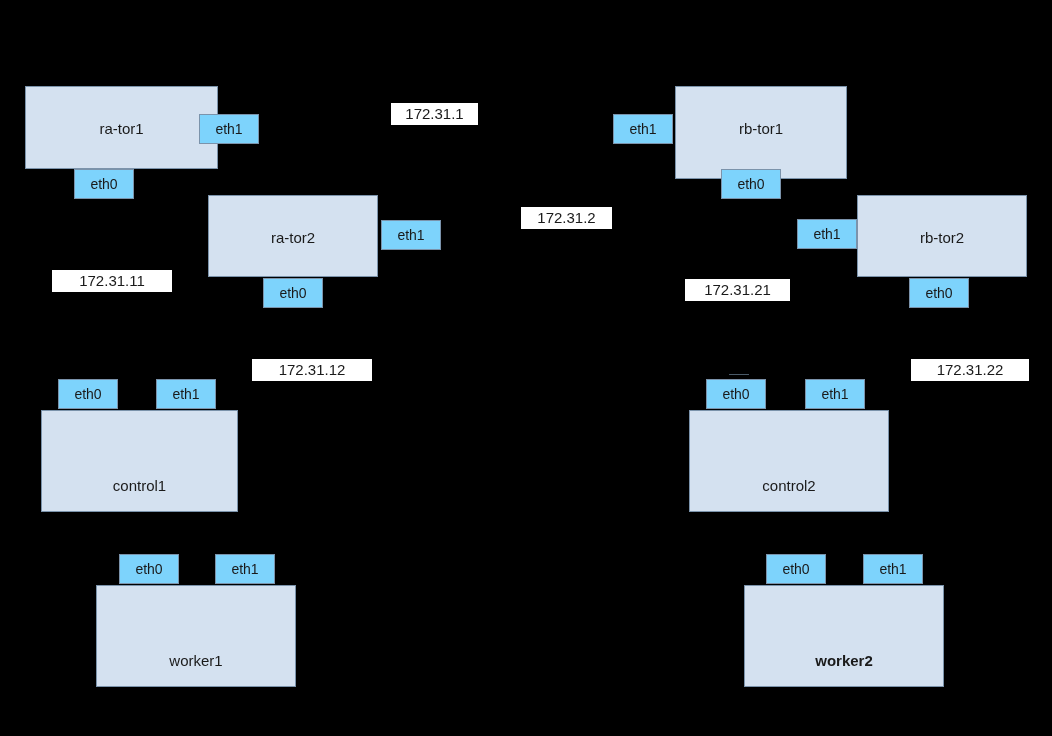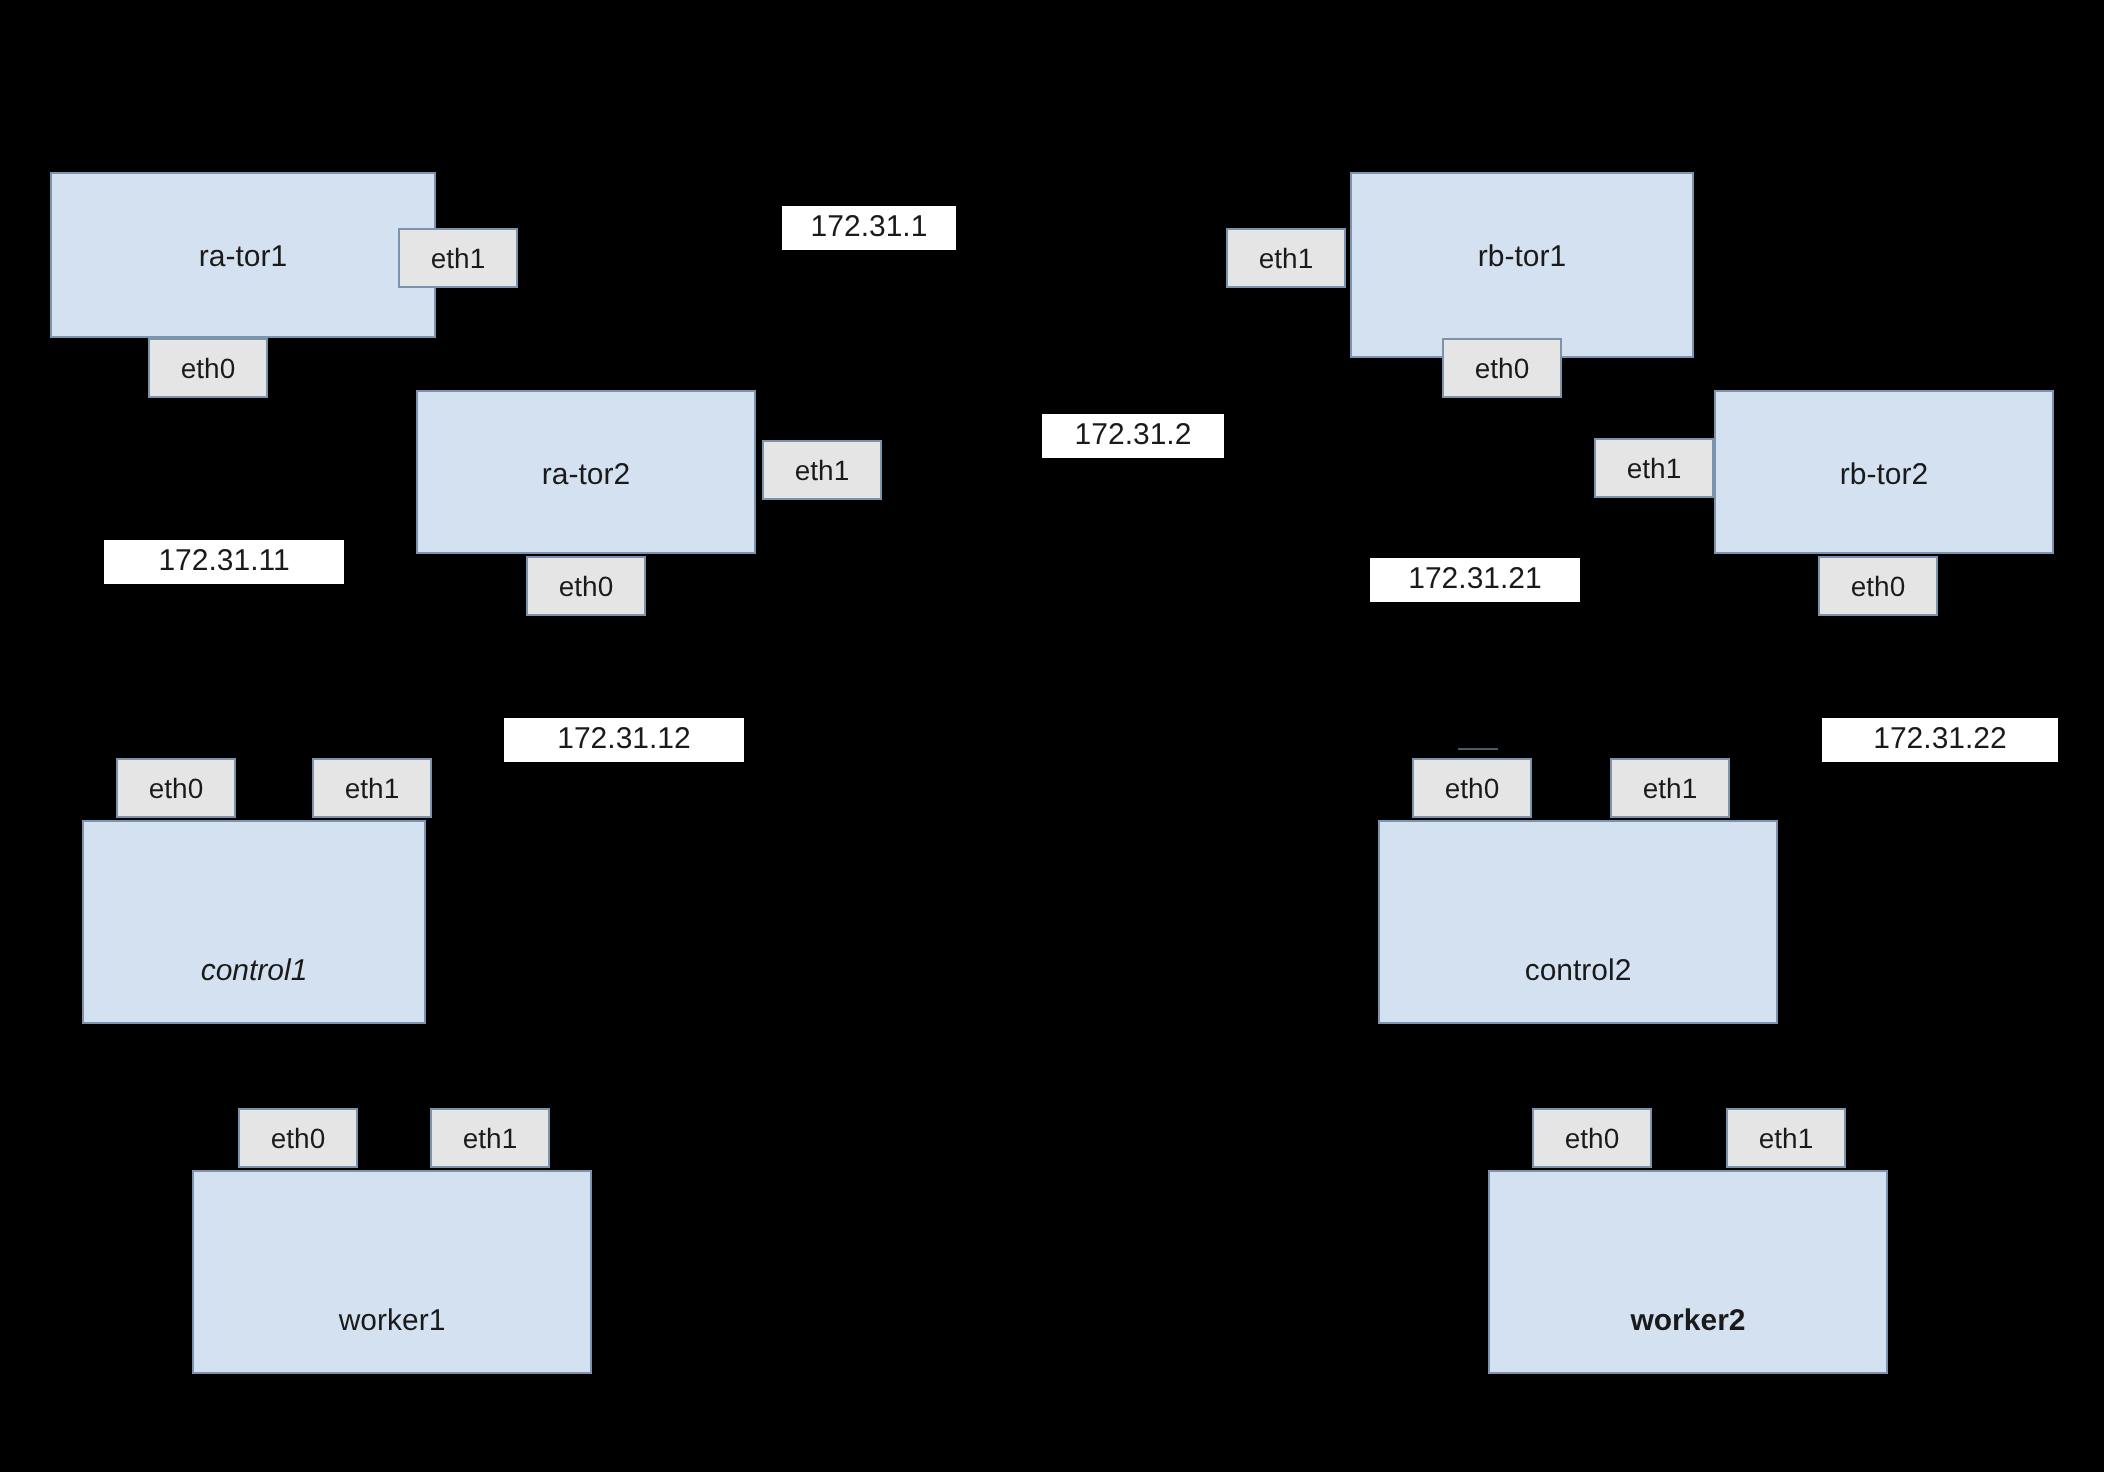--- a/index.html
+++ b/index.html
@@ -33,21 +33,21 @@
   }
   .node.label-top    { align-items: flex-start; }
   .node.label-top .node-label { margin-top: 34px; }
   .node.label-bottom { align-items: flex-end; }
   .node.label-bottom .node-label { margin-bottom: 18px; }
 
   
   .iface {
     position: absolute;
     box-sizing: border-box;
-    background: #e5e5e5;
+    background: #7dd3fc;
     border: 1px solid #7b93ab;
     width: 60px;
     height: 30px;
     display: flex;
     align-items: center;
     justify-content: center;
     font-size: 14px;
     color: #1a1a1a;
     line-height: 1;
     white-space: nowrap;
@@ -84,21 +84,21 @@
       </div>
       <div class="node label-top" style="left: 208px; top: 195px; width: 170px; height: 82px;">
         <span class="node-label">ra-tor2</span>
       </div>
       <div class="node label-top" style="left: 675px; top: 86px; width: 172px; height: 93px;">
         <span class="node-label">rb-tor1</span>
       </div>
       <div class="node label-top" style="left: 857px; top: 195px; width: 170px; height: 82px;">
         <span class="node-label">rb-tor2</span>
       </div>
-      <div class="node label-bottom" style="left: 41px; top: 410px; width: 172px; height: 102px; font-style: italic;">
+      <div class="node label-bottom" style="left: 41px; top: 410px; width: 197px; height: 102px;">
         <span class="node-label">control1</span>
       </div>
       <div class="node label-bottom" style="left: 689px; top: 410px; width: 200px; height: 102px;">
         <span class="node-label">control2</span>
       </div>
       <div class="node label-bottom" style="left: 96px; top: 585px; width: 200px; height: 102px;">
         <span class="node-label">worker1</span>
       </div>
       <div class="node label-bottom" style="left: 744px; top: 585px; width: 200px; height: 102px; font-weight: bold;">
         <span class="node-label">worker2</span>

